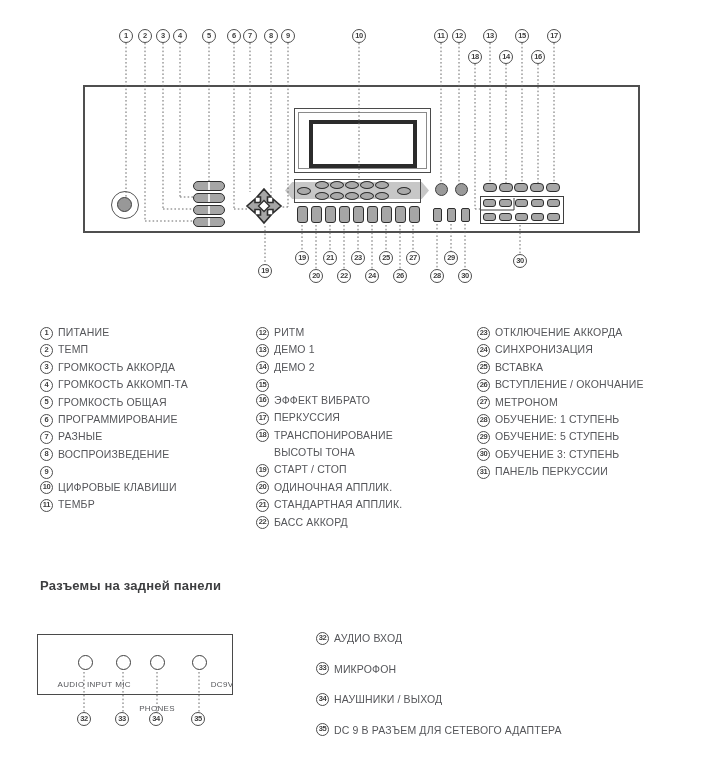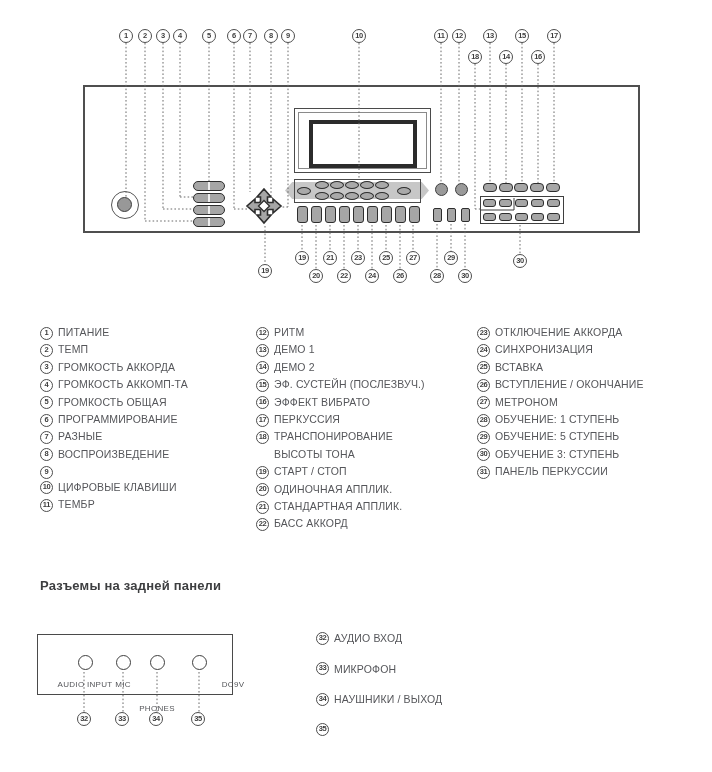--- a/index.html
+++ b/index.html
@@ -282,21 +282,20 @@
       <div class="legend-item">
         <span class="num-circle">13</span>
         <span class="legend-label">ДЕМО 1</span>
       </div>
       <div class="legend-item">
         <span class="num-circle">14</span>
         <span class="legend-label">ДЕМО 2</span>
       </div>
       <div class="legend-item">
         <span class="num-circle">15</span>
-        <span class="legend-label">ЭФ. СУСТЕЙН (ПОСЛЕЗВУЧ.)</span>
       </div>
       <div class="legend-item">
         <span class="num-circle">16</span>
         <span class="legend-label">ЭФФЕКТ ВИБРАТО</span>
       </div>
       <div class="legend-item">
         <span class="num-circle">17</span>
         <span class="legend-label">ПЕРКУССИЯ</span>
       </div>
       <div class="legend-item">
@@ -366,34 +365,35 @@
       <div class="jack" style="left: 77.5px;"></div>
       <div class="jack-label" style="left: 85px;">AUDIO INPUT</div>
       <div class="callout" style="left: 77px; top: 712px;">32</div>
       <div class="jack" style="left: 115.5px;"></div>
       <div class="jack-label" style="left: 123px;">MIC</div>
       <div class="callout" style="left: 115px; top: 712px;">33</div>
       <div class="jack" style="left: 149.5px;"></div>
       <div class="jack-label" style="left: 157px; margin-top: 24px;">PHONES</div>
       <div class="callout" style="left: 149px; top: 712px;">34</div>
       <div class="jack" style="left: 191.5px;"></div>
-      <div class="jack-label" style="left: 210px; padding-left: 46px;">DC9V</div>
+      <div class="jack-label" style="left: 199px; padding-left: 46px;">DC9V</div>
       <div class="callout" style="left: 191px; top: 712px;">35</div>
     </div>
   <div id="rear-legend">
       <div class="legend-item">
         <span class="num-circle">32</span>
         <span class="legend-label">АУДИО ВХОД</span>
       </div>
       <div class="legend-item">
         <span class="num-circle">33</span>
         <span class="legend-label">МИКРОФОН</span>
       </div>
       <div class="legend-item">
         <span class="num-circle">34</span>
         <span class="legend-label">НАУШНИКИ / ВЫХОД</span>
       </div>
       <div class="legend-item">
         <span class="num-circle">35</span>
+        <span class="legend-label">DC 9 В РАЗЪЕМ ДЛЯ СЕТЕВОГО АДАПТЕРА</span>
       </div>
     </div>
 
 </div>
 
 </body></html>

